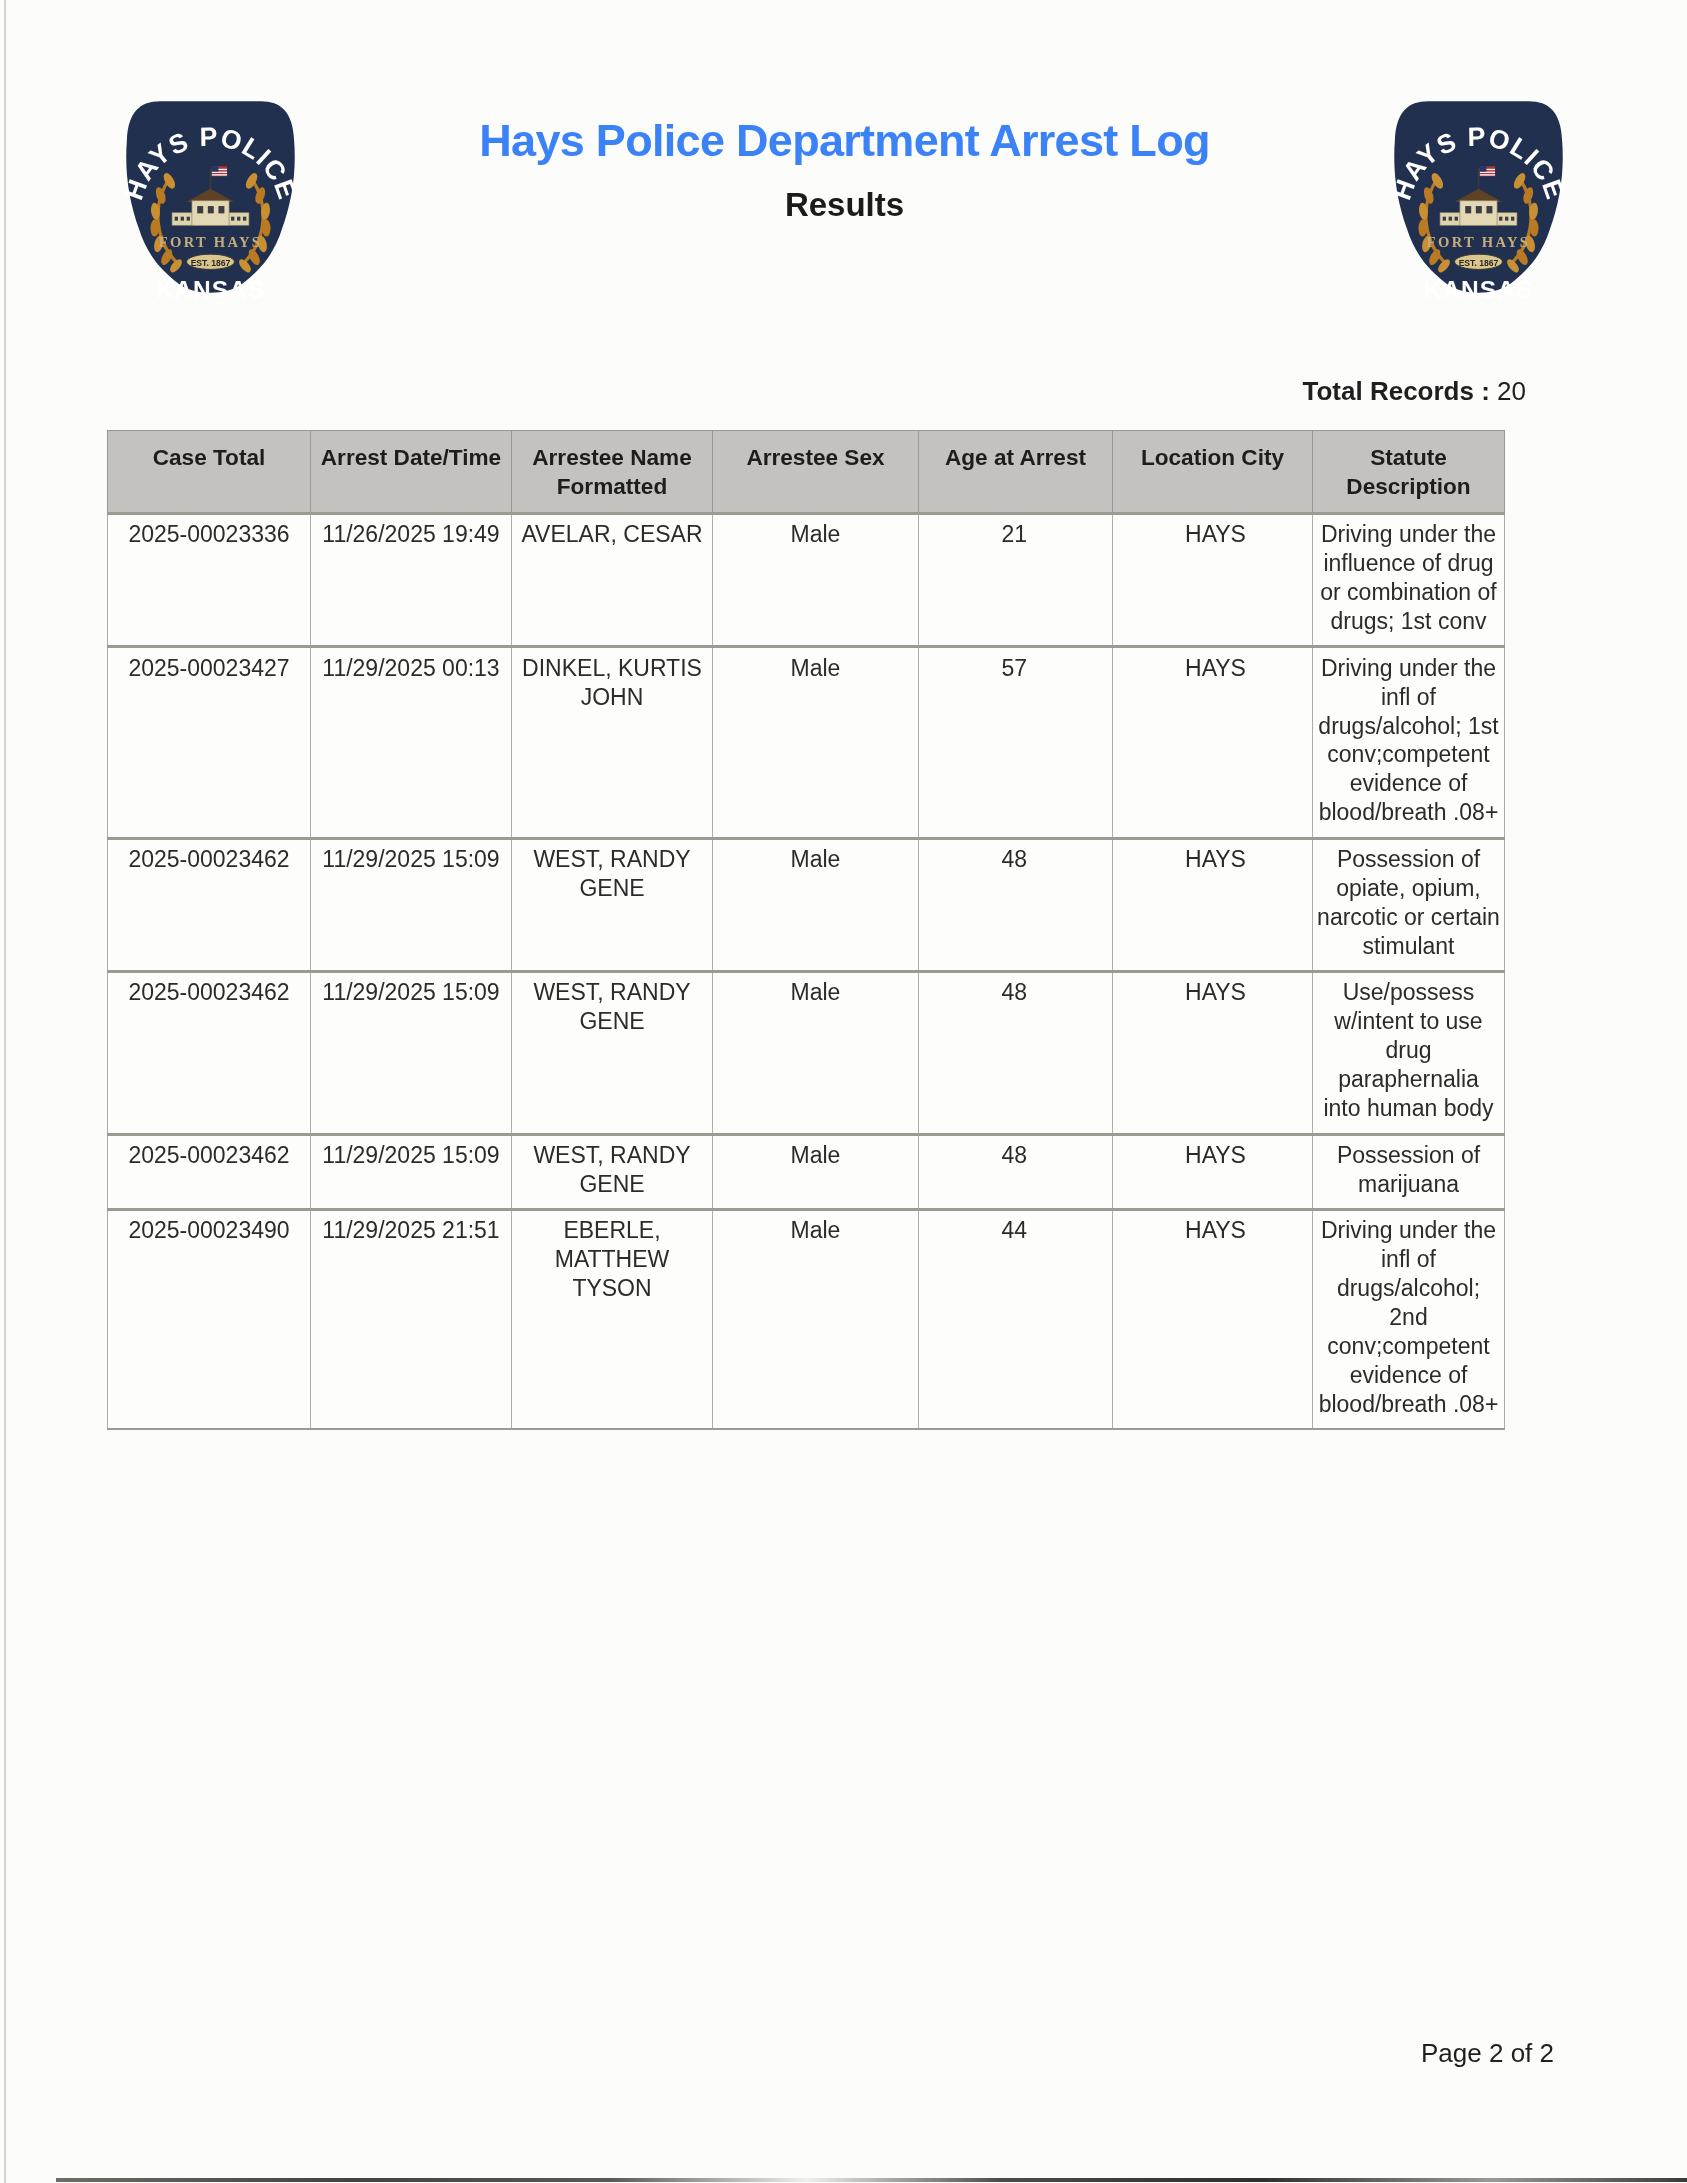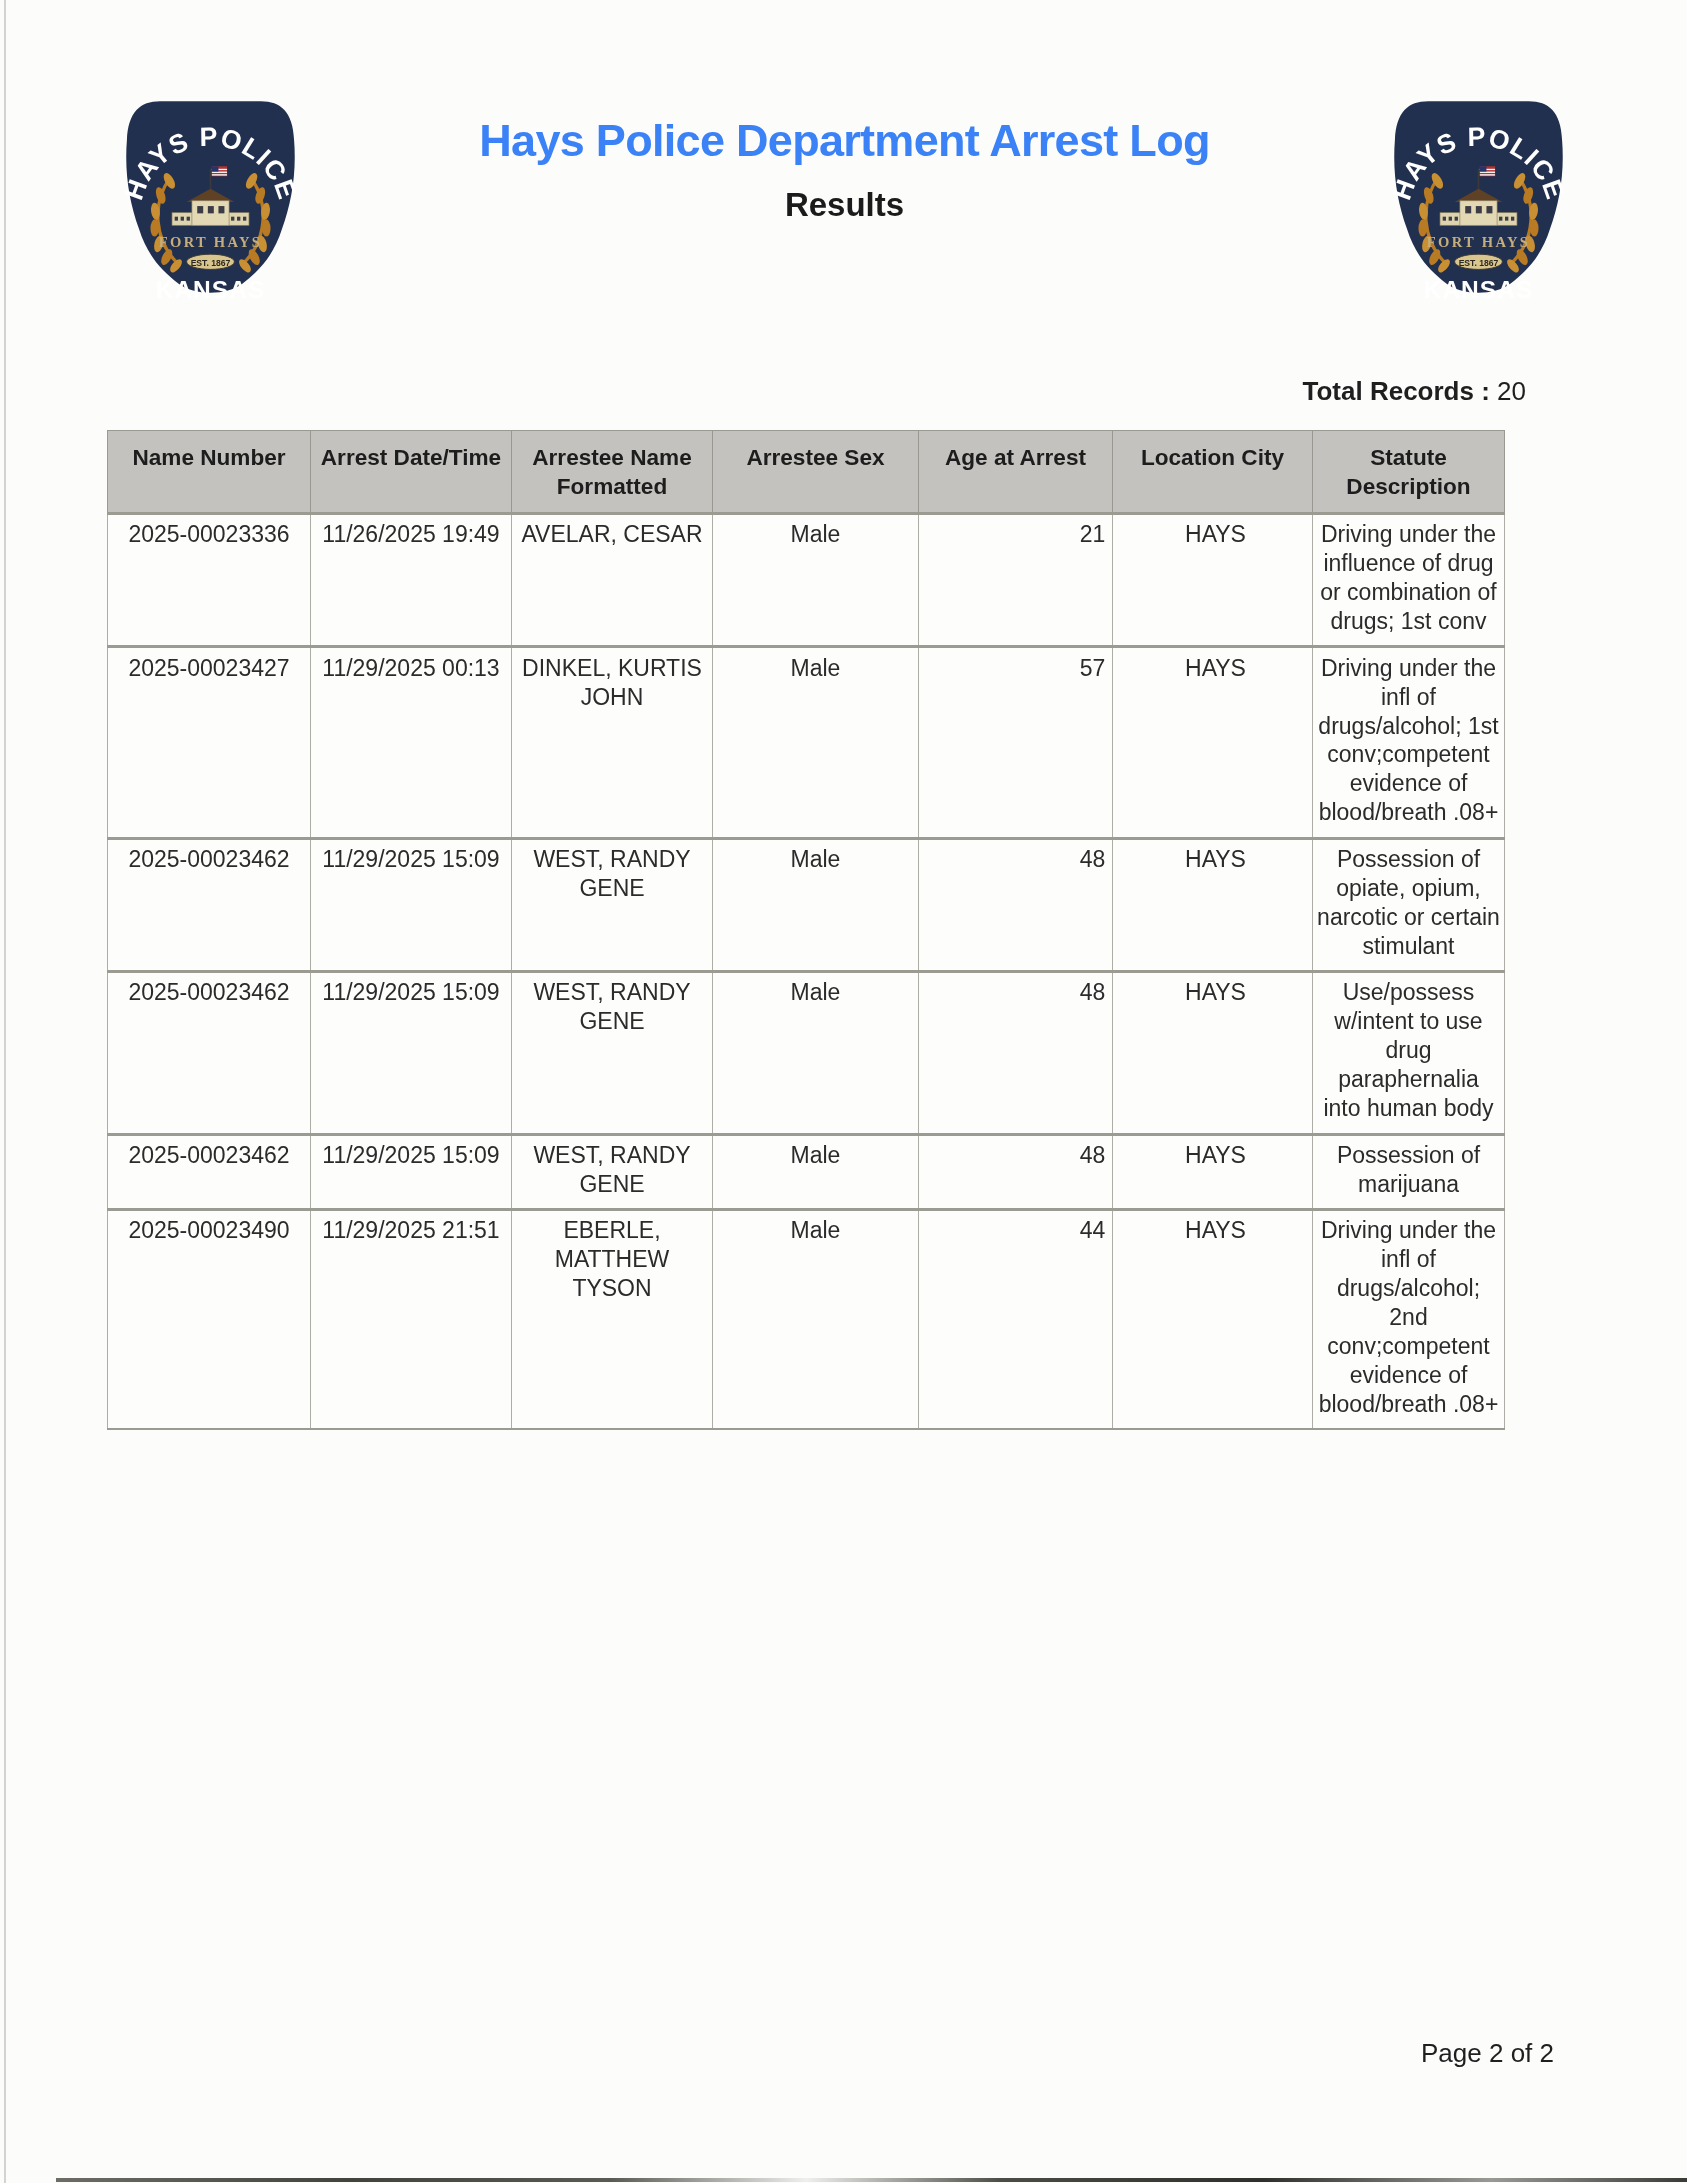--- a/index.html
+++ b/index.html
@@ -34,21 +34,21 @@
     text-align:center; vertical-align:top; padding:13.3px 4px 10.6px;
     border:1.3px solid #9a998f; border-bottom:2px solid #94938b;
   }
   .arrest-table td {
     background:#fdfdfc; font-size:23px; line-height:1.26; color:#2b2b2b;
     vertical-align:top; text-align:center; padding:5.3px 4px 9.3px;
     border-left:1.3px solid #aeada5; border-right:1.3px solid #aeada5;
   }
   .arrest-table tbody tr td { border-top:3.3px solid #9c9b92; }
   .arrest-table tbody tr:last-child td { border-bottom:2.7px solid #9c9b92; }
-  .arrest-table td.col-age { text-align:right; padding-right:6.6px; }
+  .arrest-table td.col-age { padding-right:6.6px; }
   .arrest-table td.col-city { padding-left:10px; }
 
   
   .page-footer { position:absolute; top:2038px; right:133px; font-size:26px; color:#1f1f1f; }
 </style>
 </head>
 <body>
 
 <div class="page">
   <div class="scan-left-line"></div>
@@ -205,21 +205,21 @@
       <col style="width:203px">
         <col style="width:201px">
         <col style="width:201px">
       <col style="width:206px">
         <col style="width:194px">
         <col style="width:200px">
       <col style="width:192px">
     </colgroup>
     <thead>
       <tr>
-        <th>Name Number</th>
+        <th>Case Total</th>
         <th>Arrest Date/Time</th>
         <th>Arrestee Name Formatted</th>
         <th>Arrestee Sex</th>
         <th>Age at Arrest</th>
         <th>Location City</th>
         <th>Statute Description</th>
       </tr>
     </thead>
     <tbody id="table-body">
         <tr>

